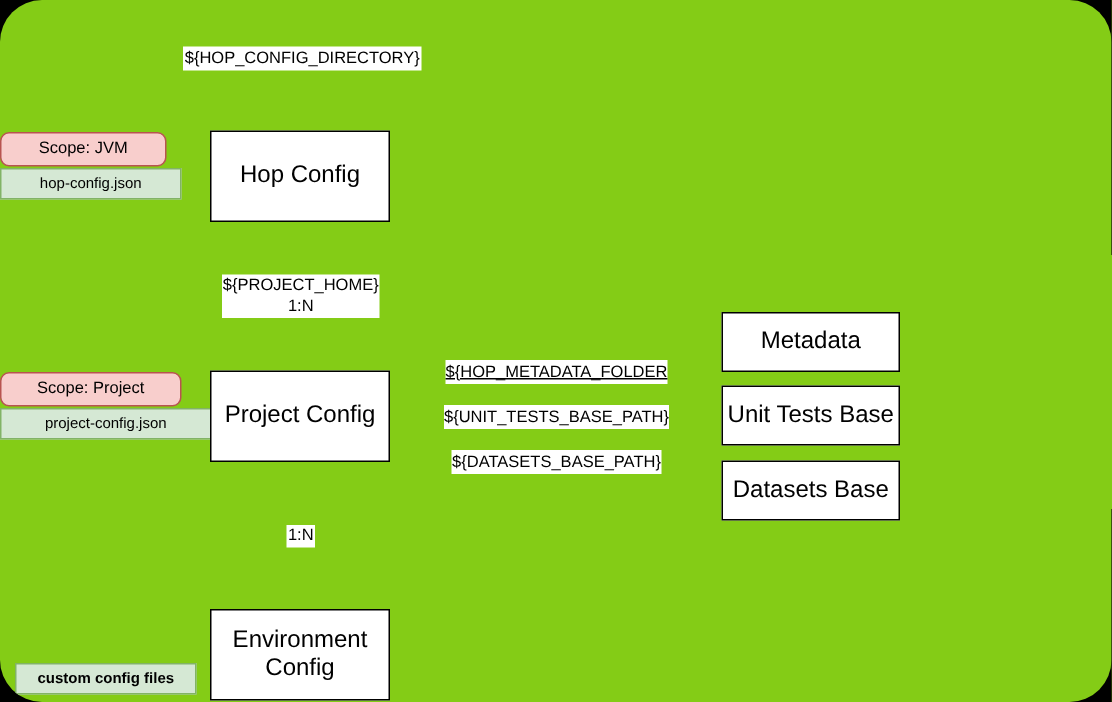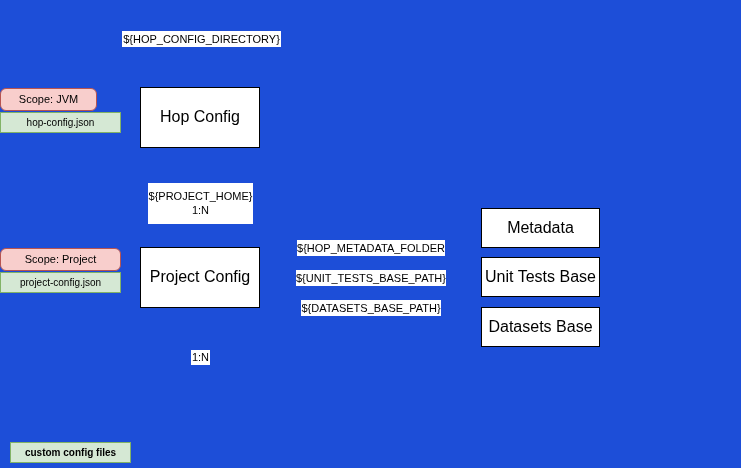--- a/index.html
+++ b/index.html
@@ -5,23 +5,24 @@
 <style>
   html, body {
     margin: 0;
     padding: 0;
     background: #000000;
   }
   #canvas {
     position: relative;
     width: 741px;
     height: 468px;
-    background: #1d4ed8;
+    background: #84cc16;
     overflow: hidden;
     font-family: "Liberation Sans", sans-serif;
+    border-radius: 28px;
     -webkit-font-smoothing: antialiased;
   }
 
   
   .node {
     position: absolute;
     box-sizing: border-box;
     display: flex;
     align-items: center;
     justify-content: center;
@@ -70,48 +71,49 @@
     line-height: 1.25;
   }
 </style>
 </head>
 <body>
 
 <div id="canvas">
 
   <div class="node edge-label" style="left:122px; top:31px; width:159px; height:16px;">${HOP_CONFIG_DIRECTORY}</div>
 
-  <div class="node chip-pink" style="left:0px; top:88px; width:97px; height:23px;">Scope: JVM</div>
+  <div class="node chip-pink" style="left:0px; top:88px; width:111px; height:23px;">Scope: JVM</div>
 
   <div class="node chip-green" style="left:0px; top:112px; width:121px; height:21px;">hop-config.json</div>
 
   <div class="node box-white" style="left:140px; top:87px; width:120px; height:61px;">Hop Config</div>
 
-  <div class="node edge-label two-line" style="left:148px; top:183px; width:105px; height:41px;">
+  <div class="node edge-label two-line" style="left:148px; top:183px; width:105px; height:29px;">
     <span>${PROJECT_HOME}</span>
     <span>1:N</span>
   </div>
 
   <div class="node chip-pink" style="left:0px; top:248px; width:121px; height:23px;">Scope: Project</div>
 
-  <div class="node chip-green" style="left:0px; top:272px; width:121px; height:21px;">project-config.json</div>
+  <div class="node chip-green" style="left:0px; top:272px; width:141px; height:21px;">project-config.json</div>
 
   <div class="node box-white" style="left:140px; top:247px; width:120px; height:61px;">Project Config</div>
 
-  <div class="node edge-label" style="left:297px; top:240px; width:148px; height:16px;">${HOP_METADATA_FOLDER</div>
+  <div class="node edge-label" style="left:297px; top:240px; width:148px; height:16px;text-decoration:underline;">${HOP_METADATA_FOLDER</div>
 
   <div class="node edge-label" style="left:296px; top:270px; width:150px; height:16px;">${UNIT_TESTS_BASE_PATH}</div>
 
   <div class="node edge-label" style="left:301px; top:300px; width:140px; height:16px;">${DATASETS_BASE_PATH}</div>
 
   <div class="node box-white" style="left:481px; top:208px; width:119px; height:40px;">Metadata</div>
 
   <div class="node box-white" style="left:481px; top:257px; width:119px; height:40px;">Unit Tests Base</div>
 
   <div class="node box-white" style="left:481px; top:307px; width:119px; height:40px;">Datasets Base</div>
 
   <div class="node edge-label" style="left:191px; top:350px; width:19px; height:15px;">1:N</div>
 
 
   <div class="node chip-green" style="left:10px; top:442px; width:121px; height:21px;font-weight:bold;">custom config files</div>
 
+  <div class="node box-white" style="left:140px; top:406px; width:120px; height:61px;">Environment Config</div>
 
 </div>
 
 </body></html>

